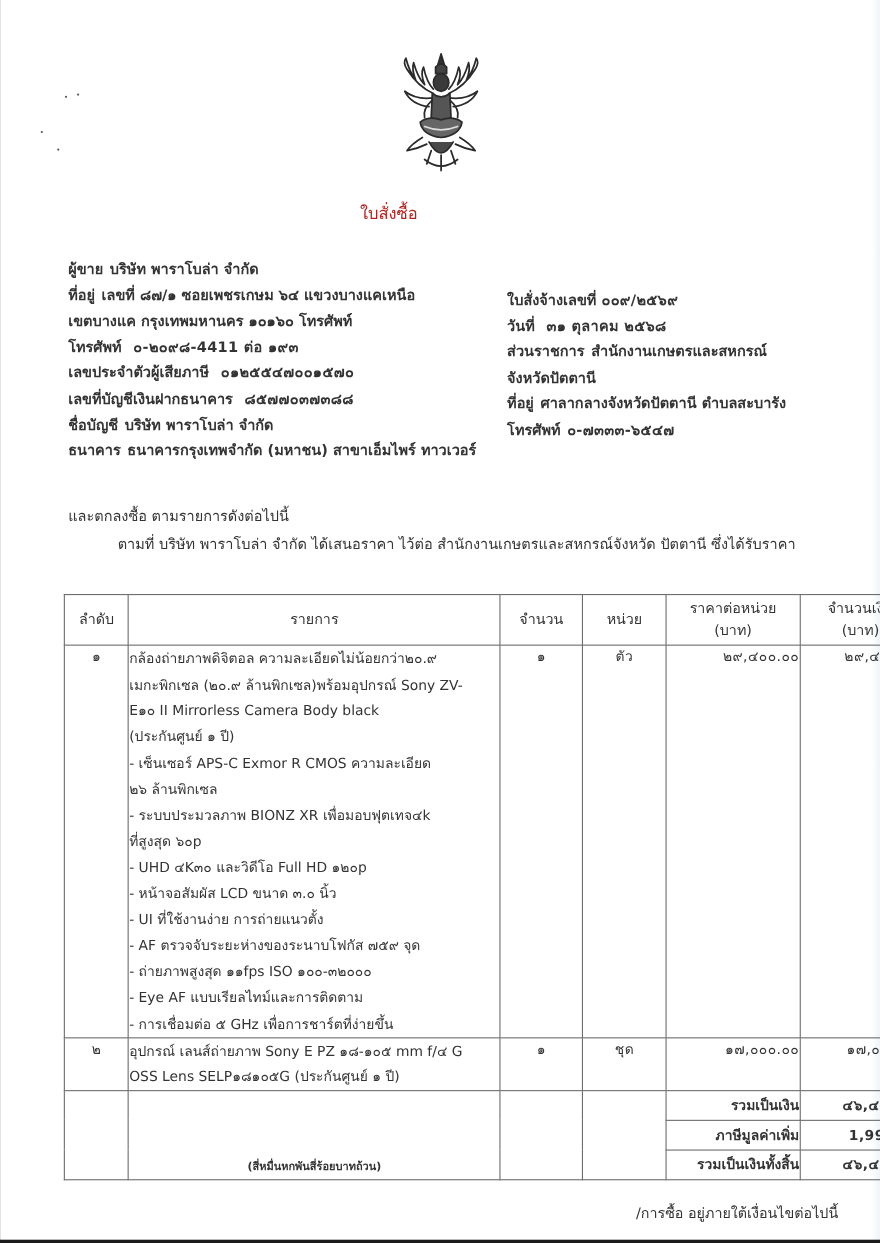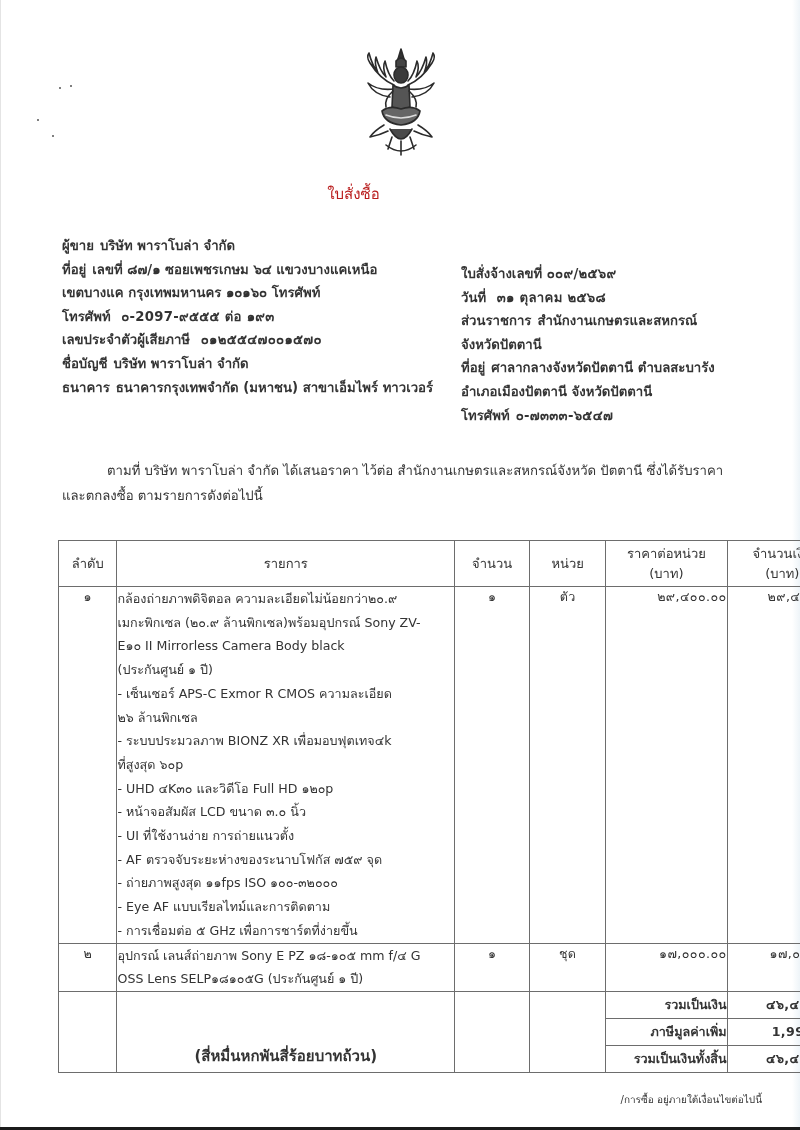--- a/index.html
+++ b/index.html
@@ -38,22 +38,22 @@
   .c-unit { width: 69px; }
   .c-price { width: 110px; }
   .c-amount { width: 100px; }
   td.center { text-align: center; }
   td.right { text-align: right; }
   .cell-pad { padding: 5px 6px 3px 6px; line-height: 23.7px; }
   .desc-line { white-space: nowrap; }
   .num-cell { padding: 8px 6px 0 6px; line-height: 20px; letter-spacing: 0.4px; }
   .sum-label { text-align: right; padding: 0 6px; font-weight: bold; height: 26px; line-height: 26px; white-space: nowrap; margin-top: 28px; }
   .sum-val { text-align: right; padding: 0 6px; font-weight: bold; letter-spacing: 0.4px; line-height: 26px; }
-  .words { font-weight: bold; text-align: center; vertical-align: bottom !important; padding-bottom: 4px !important; font-size: 15px; }
-  .footer-note { position: absolute; right: 38px; top: 1092px; font-size: 10px; color: #333; }
+  .words { font-weight: bold; text-align: center; vertical-align: bottom !important; padding-bottom: 4px !important; font-size: 10px; }
+  .footer-note { position: absolute; right: 38px; top: 1092px; font-size: 13px; color: #333; }
 </style>
 </head>
 <body>
 
 <div class="page">
   <div class="left-edge"></div>
   <div class="right-band"></div>
   <div class="bottom-edge"></div>
   <div class="scan-dot" style="left:59px;top:87px"></div>
   <div class="scan-dot" style="left:70px;top:85px"></div>
@@ -89,39 +89,39 @@
       <path d="M26 100 Q41 112 56 100"></path>
     </g>
   </svg>
 
   <div class="doc-title">ใบสั่งซื้อ</div>
 
   <div class="info seller">
     <div class="row"><span class="lbl">ผู้ขาย</span><span>บริษัท พาราโบล่า จำกัด</span></div>
     <div class="row"><span class="lbl">ที่อยู่</span><span>เลขที่ ๘๗/๑ ซอยเพชรเกษม ๖๔ แขวงบางแคเหนือ</span></div>
     <div class="row"><span>เขตบางแค กรุงเทพมหานคร ๑๐๑๖๐ โทรศัพท์</span></div>
-    <div class="row"><span class="lbl">โทรศัพท์</span> <span class="num">๐-2097-๙๕๕๕ ต่อ ๑๙๓</span></div>
+    <div class="row"><span class="lbl">โทรศัพท์</span> <span class="num">๐-๒๐๙๘-4411 ต่อ ๑๙๓</span></div>
     <div class="row"><span class="lbl">เลขประจำตัวผู้เสียภาษี</span> <span class="num">๐๑๒๕๕๔๗๐๐๑๕๗๐</span></div>
+    <div class="row"><span class="lbl">เลขที่บัญชีเงินฝากธนาคาร</span> <span class="num">๘๕๗๗๐๓๗๓๘๘</span></div>
     <div class="row"><span class="lbl">ชื่อบัญชี</span><span>บริษัท พาราโบล่า จำกัด</span></div>
     <div class="row"><span class="lbl">ธนาคาร</span><span>ธนาคารกรุงเทพจำกัด (มหาชน) สาขาเอ็มไพร์ ทาวเวอร์</span></div>
   </div>
 
   <div class="info buyer">
     <div class="row"><span>ใบสั่งจ้างเลขที่</span> <span class="num">๐๐๙/๒๕๖๙</span></div>
     <div class="row"><span class="lbl">วันที่</span> <span class="num">๓๑ ตุลาคม ๒๕๖๘</span></div>
     <div class="row"><span class="lbl">ส่วนราชการ</span><span>สำนักงานเกษตรและสหกรณ์</span></div>
     <div class="row"><span>จังหวัดปัตตานี</span></div>
     <div class="row"><span class="lbl">ที่อยู่</span><span>ศาลากลางจังหวัดปัตตานี ตำบลสะบารัง</span></div>
-    <div class="row"><span>อำเภอเมืองปัตตานี จังหวัดปัตตานี</span></div>
     <div class="row"><span class="lbl">โทรศัพท์</span><span class="num">๐-๗๓๓๓-๖๕๔๗</span></div>
   </div>
 
   <div class="intro">
+    <div>และตกลงซื้อ ตามรายการดังต่อไปนี้</div>
     <div><span class="indent"></span><span>ตามที่ บริษัท พาราโบล่า จำกัด ได้เสนอราคา ไว้ต่อ สำนักงานเกษตรและสหกรณ์จังหวัด ปัตตานี ซึ่งได้รับราคา</span></div>
-    <div>และตกลงซื้อ ตามรายการดังต่อไปนี้</div>
   </div>
 
   <table class="items">
     <colgroup>
       <col class="c-no">
         <col class="c-desc">
         <col class="c-qty">
         <col class="c-unit">
         <col class="c-price">
         <col class="c-amount">

